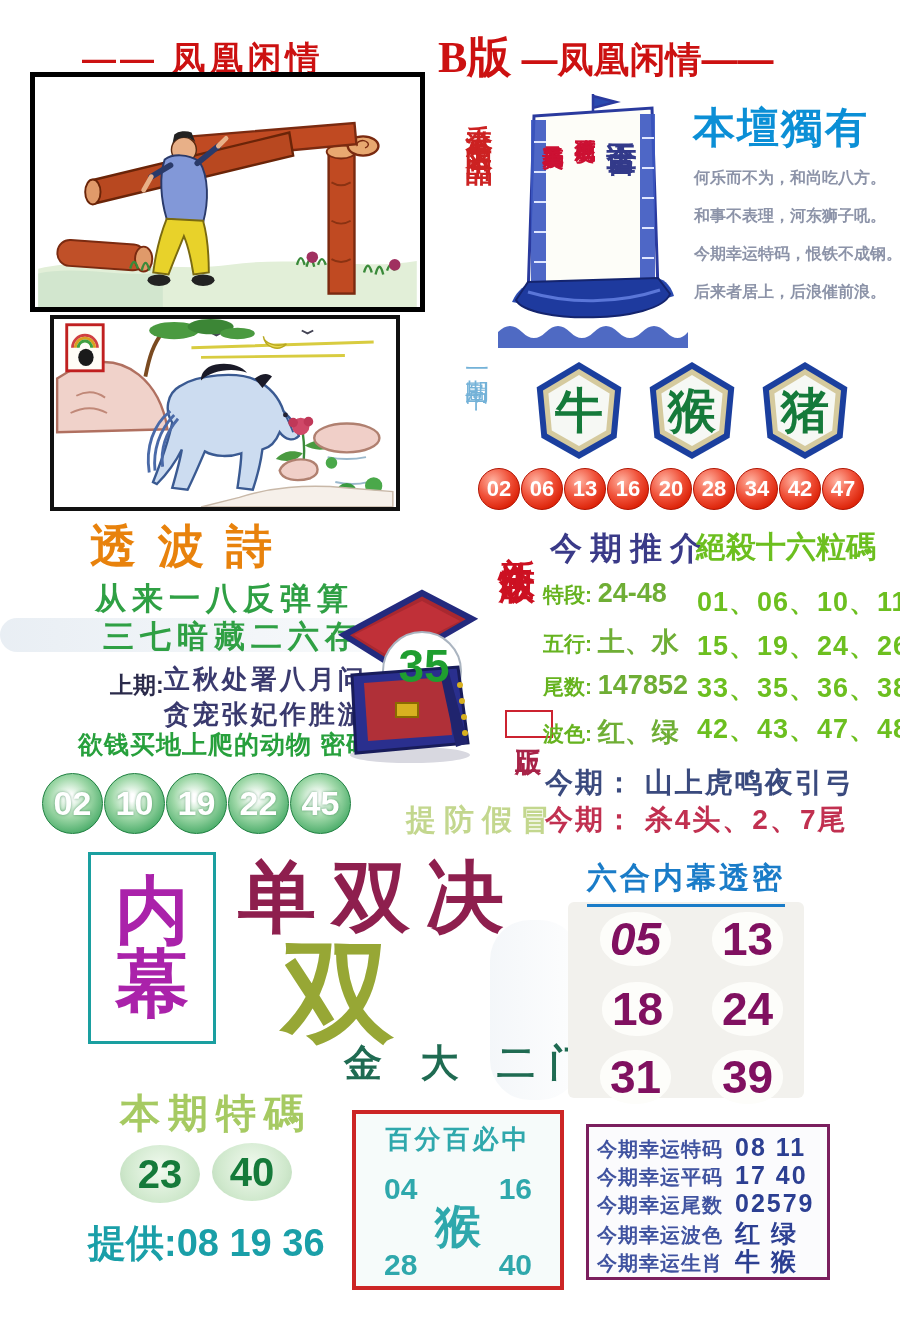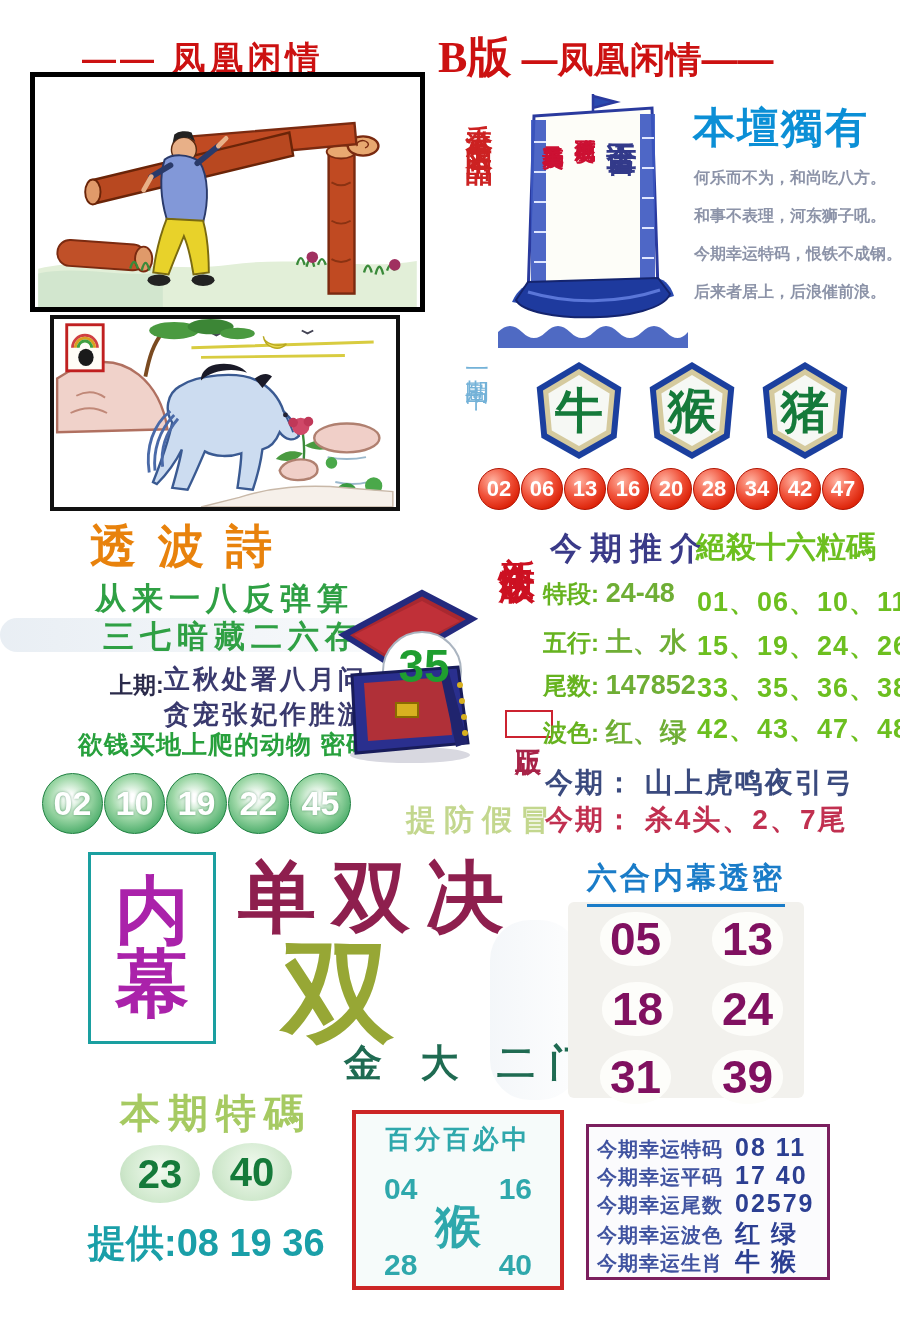--- a/index.html
+++ b/index.html
@@ -69,21 +69,21 @@
   #chest svg { position:absolute; inset:0; }
   #safe-ball-num { position:absolute; left:58px; top:64px; width:72px; text-align:center; font-size:46px; font-weight:bold; color:#1f9e30; }
 
   
   #edition { left:492px; top:528px; height:180px; font-size:36px; font-weight:bold; color:#cc1122; letter-spacing:4px; }
   #genuine { left:505px; top:710px; width:40px; border:2px solid #cc2330; padding:3px 2px; text-align:center; }
   #genuine span { font-size:26px; font-weight:bold; color:#a82348; writing-mode:vertical-rl; text-orientation:upright; }
 
   #recommend-title { left:550px; top:527px; font-size:32px; font-weight:bold; color:#3a3a88; letter-spacing:8px; }
   .rec-row { left:543px; white-space:nowrap; }
-  .rec-label { font-size:24px; font-weight:bold; color:#66b31f; }
+  .rec-label { font-size:21px; font-weight:bold; color:#66b31f; }
   .rec-value { font-size:27px; font-weight:bold; color:#6fae35; }
 
   #kill-title { left:696px; top:527px; font-size:30px; font-weight:bold; color:#6cbf1f; }
   .kill-row { left:697px; font-size:27px; font-weight:bold; color:#6cbf1f; white-space:nowrap; letter-spacing:1px; }
 
   
   #tip1 { left:545px; top:764px; font-size:28px; font-weight:bold; color:#3a4a7e; letter-spacing:2px; white-space:nowrap; }
   #tip2 { left:545px; top:801px; font-size:28px; font-weight:bold; color:#c13050; letter-spacing:2px; white-space:nowrap; }
   #warning { left:406px; top:800px; font-size:30px; font-weight:bold; color:#c3d78e; letter-spacing:8px; }
 
@@ -344,21 +344,21 @@
   <div class="abs" id="insider-box">
     <div>内</div>
     <div>幕</div>
   </div>
   <div class="abs nowrap" id="headline">单双决</div>
   <div class="abs" id="big-char">双</div>
   <div class="abs" id="sub-line">金 大 二门</div>
 
   <div class="abs" id="secret-panel"></div>
   <div class="abs nowrap" id="secret-title">六合内幕透密</div>
-  <span class="secret-num" style="left:600px;top:912px;">05</span>
+  <span class="secret-num" style="left:600px;top:912px;font-style:italic;">05</span>
   <span class="secret-num" style="left:712px;top:912px;">13</span>
   <span class="secret-num" style="left:602px;top:982px;">18</span>
   <span class="secret-num" style="left:712px;top:982px;">24</span>
   <span class="secret-num" style="left:600px;top:1050px;">31</span>
   <span class="secret-num" style="left:712px;top:1050px;">39</span>
 
   <div class="abs nowrap" id="special-title">本期特碼</div>
   <div class="oval" style="left:120px;top:1145px;">
       <span>23</span>
     </div>

